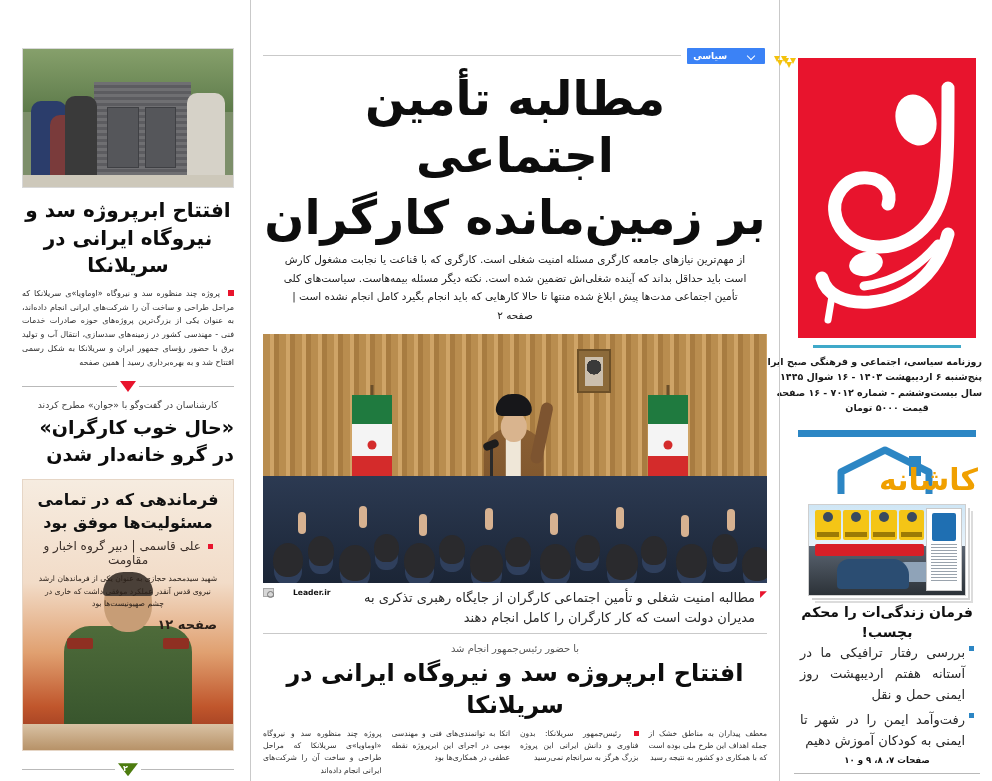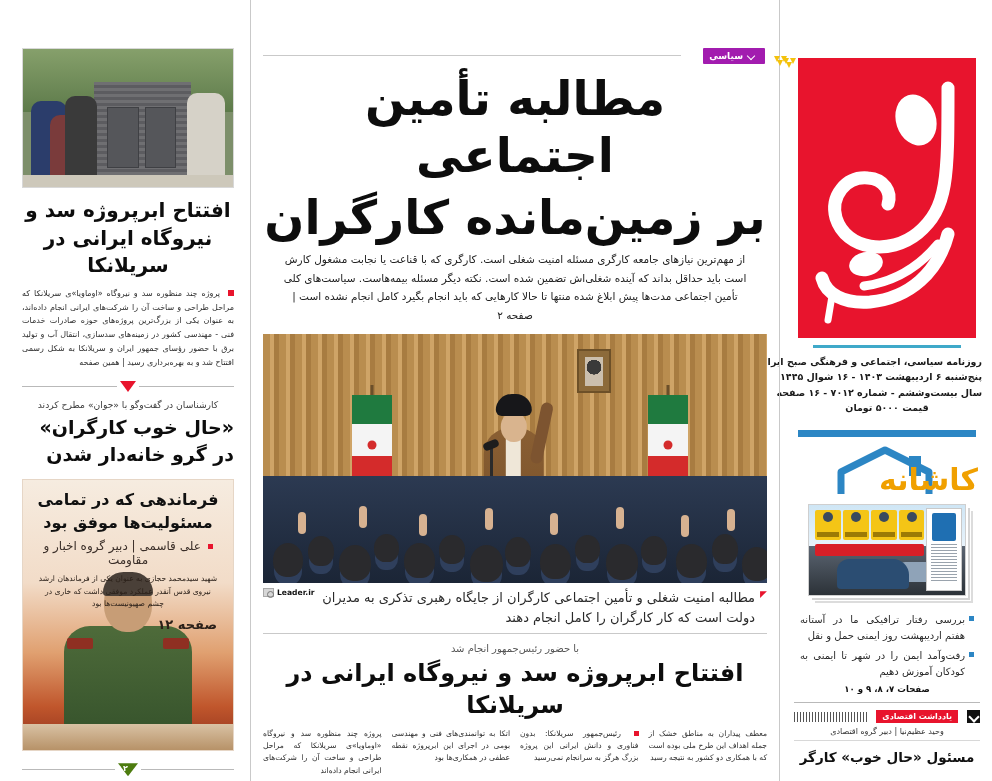--- a/index.html
+++ b/index.html
@@ -120,22 +120,22 @@
     background:repeating-linear-gradient(#9aa3ad 0 1px, transparent 1px 3px); }
 
   .promo-head {
     font-size: 14px;
     font-weight: bold;
     line-height: 1.45;
     color: #111;
     margin-top: 2px;
   }
   .promo-bullets {
-    margin-top: 16px;
-    font-size: 10px;
+    margin-top: 0;
+    font-size: 13px;
     line-height: 1.62;
     color: #2a2a2a;
     text-align: right;
     padding: 0 4px;
   }
   .promo-bullets li {
     list-style: none;
     margin-bottom: 4px;
     position: relative;
     padding-right: 9px;
@@ -202,28 +202,28 @@
     flex: 1 1 auto;
     padding: 48px 12px 4px 12px;
     position: relative;
     border-left: 1px solid #c9c9c9;
     border-right: 1px solid #c9c9c9;
     display: flex;
     flex-direction: column;
   }
 
   .sec-badge {
-    background: #a21caf;
+    background: #3b82f6;
     color: #fff;
     font-size: 9px;
     font-weight: bold;
     padding: 3px 9px 3px 6px;
     display: inline-flex;
     align-items: center;
-    gap: 4px;
+    gap: 20px;
     width: fit-content;
     margin-right: 2px;
     border-radius: 1px;
   }
   .sec-badge .arr {
     display: inline-block;
     width: 9px; height: 9px;
     position: relative;
   }
   .sec-badge .arr::after {
@@ -364,21 +364,21 @@
   }
 
   .caption-row {
     display: flex; align-items: flex-start; gap: 5px;
     direction: rtl; margin-top: 5px;
     border-bottom: 1px solid #c9c9c9; padding-bottom: 6px;
   }
   .cap-mark { color: #e8142d; font-size: 9px; line-height: 1.4; flex: 0 0 auto; }
   .cap-text { font-size: 13px; color: #2a2a2a; line-height: 1.5; flex: 1 1 auto; }
   .cap-src {
-    display: inline-flex; align-items: center; gap: 3px;
+    display: inline-flex; align-items: center; gap: 19px;
     direction: ltr; font-size: 7.6px; font-weight: bold; color: #111;
   }
   .cap-cam {
     width: 11px; height: 9px; background: #d7d7d7; border: 1px solid #aaa;
     position: relative; display: inline-block;
   }
   .cap-cam::after {
     content:""; position:absolute; left:3px; top:2px; width:5px; height:5px;
     border:1px solid #777; border-radius:50%;
   }
@@ -585,20 +585,21 @@
           <div class="pp-chip"></div>
             <div class="pp-chip"></div>
         </div>
         <div class="pp-headline"></div>
         <div class="pp-masthead">
           <div class="pm-logo"></div>
           <div class="pm-lines"></div>
         </div>
       </div>
 
+      <div class="promo-head">فرمان زندگی‌ات را محکم بچسب!</div>
 
       <ul class="promo-bullets">
         <li>بررسی رفتار ترافیکی ما در آستانه هفتم اردیبهشت روز ایمنی حمل و نقل</li>
         <li>رفت‌وآمد ایمن را در شهر تا ایمنی به کودکان آموزش دهیم</li>
       </ul>
 
       <div class="promo-pages">صفحات ۷، ۸، ۹ و ۱۰</div>
     </div>
 
     <div class="econ">

